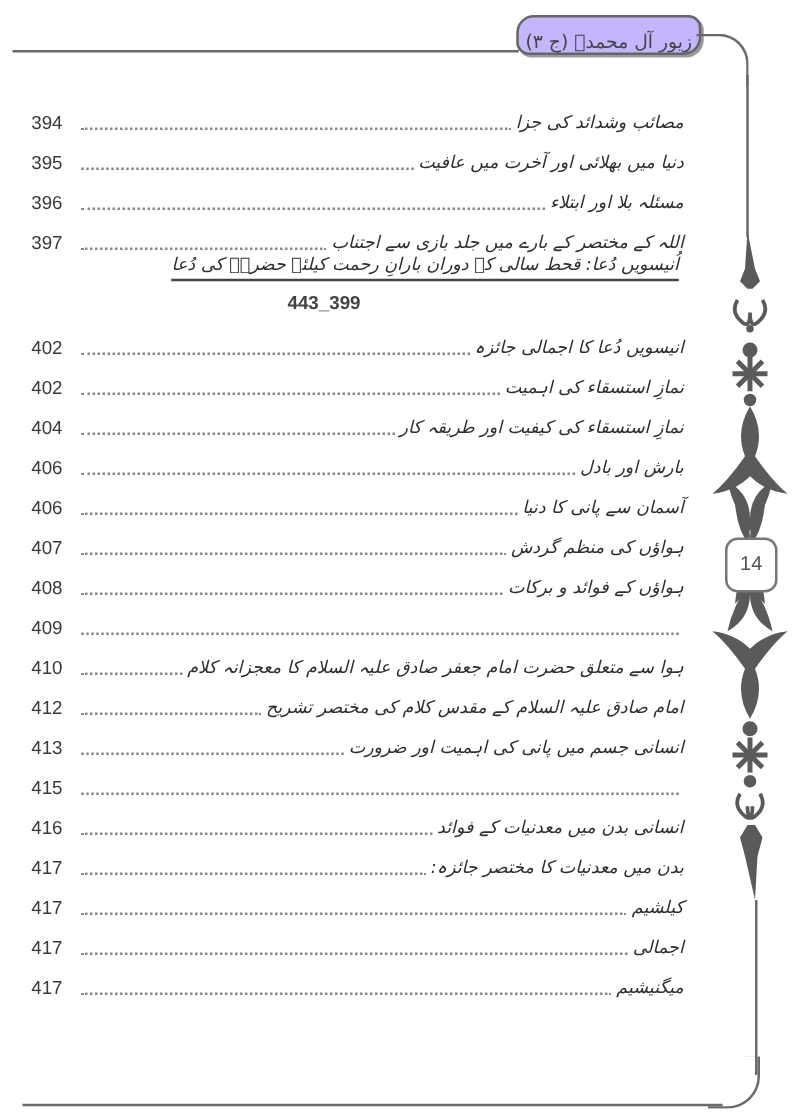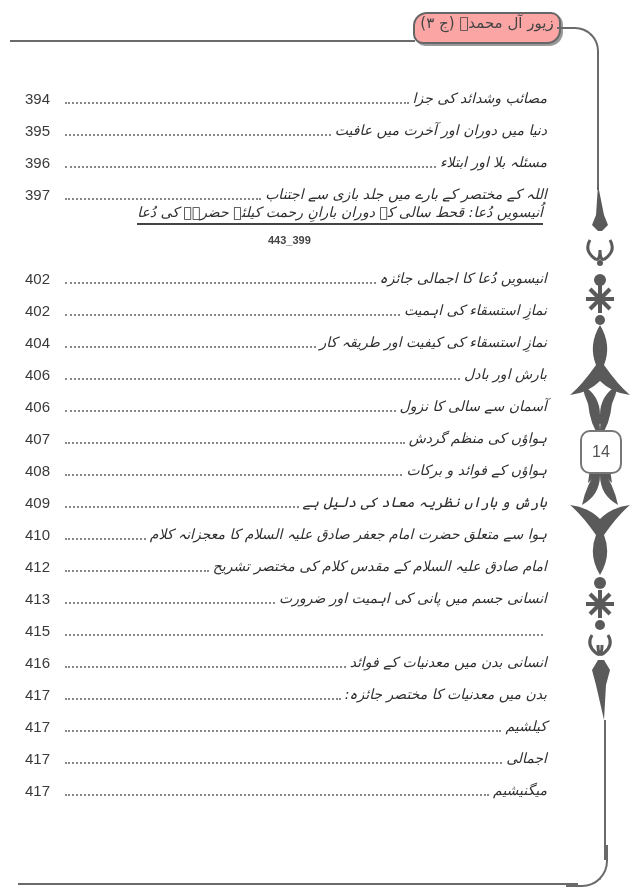--- a/index.html
+++ b/index.html
@@ -4,22 +4,22 @@
 <style>
   html, body { margin:0; padding:0; }
   body {
     width:636px; height:895px; background:#ffffff; position:relative; overflow:hidden;
     font-family:"DejaVu Sans", sans-serif; color:#3c3c3c;
   }
   .top-rule { position:absolute; left:10px; top:40px; width:405px; height:2px; background:#6a6a6a; }
   .header-box {
     position:absolute; left:413px; top:12px; width:144px; height:28px;
     border:2px solid #666; border-radius:14px 10px 14px 10px;
-    background:#fca5a5; box-shadow:2px 2px 0 #9a9a9a;
-    display:flex; align-items:flex-start; justify-content:center;
+    background:#c4b5fd; box-shadow:2px 2px 0 #9a9a9a;
+    display:flex; align-items:flex-end; justify-content:center;
     direction:rtl; font-size:15px; color:#444;
   }
   .top-right-curve {
     position:absolute; left:557px; top:27px; width:40px; height:40px;
     border-top:2px solid #6a6a6a; border-right:2px solid #6a6a6a;
     border-top-right-radius:24px; border-left:none; border-bottom:none;
   }
   .right-line-top { position:absolute; left:597px; top:60px; width:2px; height:130px; background:#6a6a6a; }
   .right-line-bot { position:absolute; left:604px; top:720px; width:2px; height:140px; background:#6a6a6a; }
   .bottom-curve {
@@ -55,21 +55,21 @@
 
   .section {
     height:52px; position:relative;
   }
   .section .heading {
     position:absolute; right:4px; top:0; direction:rtl; font-size:14px; color:#2f2f2f;
     border-bottom:2px solid #444; padding-bottom:3px; white-space:nowrap;font-style:italic;
   }
   .section .range {
     position:absolute; left:205px; top:30px; font-family:"Liberation Sans", sans-serif;
-    font-weight:bold; font-size:11px; color:#444;margin-left:38px;
+    font-weight:bold; font-size:15px; color:#444;
   }
 </style>
 </head>
 <body>
 
 <div>
   <div class="top-rule"></div>
   <div class="header-box">
     <span>زیور آل محمدؑ (ج ۳)</span>
   </div>
@@ -120,21 +120,21 @@
 
 <div class="toc">
   <div class="row">
     <span class="num">394</span>
     <span class="dots"></span>
     <span class="title">مصائب وشدائد کی جزا</span>
   </div>
   <div class="row">
     <span class="num">395</span>
     <span class="dots"></span>
-    <span class="title">دنیا میں دوران اور آخرت میں عافیت</span>
+    <span class="title">دنیا میں بھلائی اور آخرت میں عافیت</span>
   </div>
   <div class="row">
     <span class="num">396</span>
     <span class="dots"></span>
     <span class="title">مسئلہ بلا اور ابتلاء</span>
   </div>
   <div class="row">
     <span class="num">397</span>
     <span class="dots"></span>
     <span class="title">اللہ کے مختصر کے بارے میں جلد بازی سے اجتناب</span>
@@ -161,36 +161,35 @@
     <span class="title">نمازِ استسقاء کی کیفیت اور طریقہ کار</span>
   </div>
   <div class="row">
     <span class="num">406</span>
     <span class="dots"></span>
     <span class="title">بارش اور بادل</span>
   </div>
   <div class="row">
     <span class="num">406</span>
     <span class="dots"></span>
-    <span class="title">آسمان سے سالی کا نزول</span>
+    <span class="title">آسمان سے پانی کا دنیا</span>
   </div>
   <div class="row">
     <span class="num">407</span>
     <span class="dots"></span>
     <span class="title">ہواؤں کی منظم گردش</span>
   </div>
   <div class="row">
     <span class="num">408</span>
     <span class="dots"></span>
     <span class="title">ہواؤں کے فوائد و برکات</span>
   </div>
   <div class="row">
     <span class="num">409</span>
     <span class="dots"></span>
-    <span class="title">بارش و باراں نظریہ معاد کی دلیل ہے</span>
   </div>
   <div class="row">
     <span class="num">410</span>
     <span class="dots"></span>
     <span class="title">ہوا سے متعلق حضرت امام جعفر صادق علیہ السلام کا معجزانہ کلام</span>
   </div>
   <div class="row">
     <span class="num">412</span>
     <span class="dots"></span>
     <span class="title">امام صادق علیہ السلام کے مقدس کلام کی مختصر تشریح</span>

